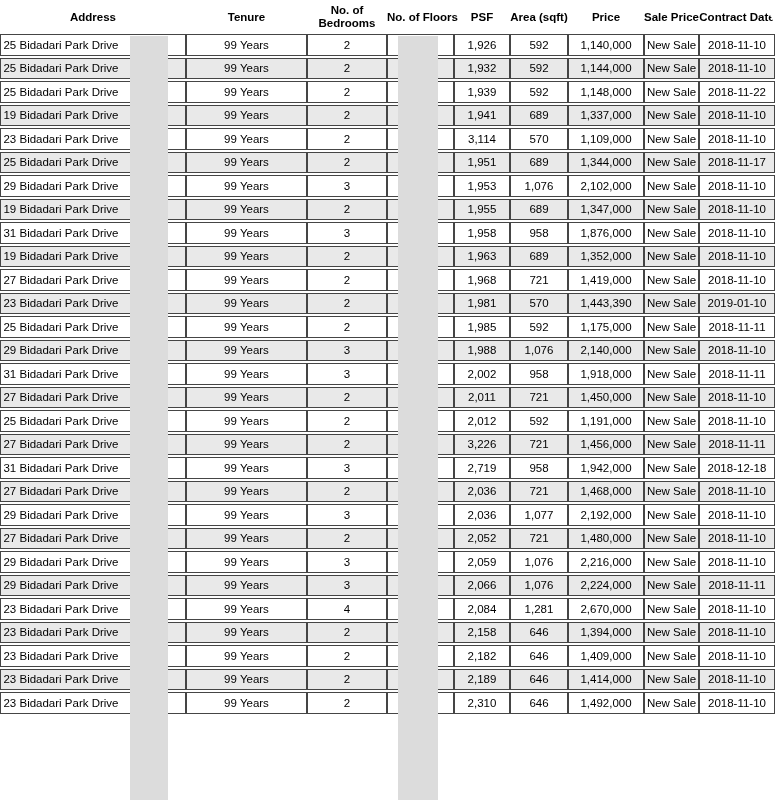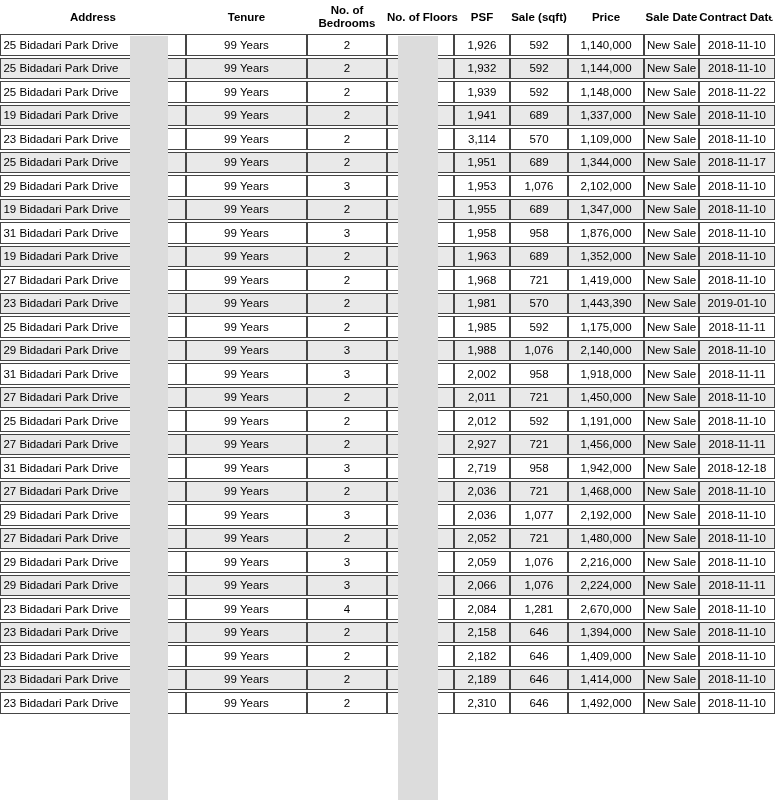--- a/index.html
+++ b/index.html
@@ -73,23 +73,23 @@
         <col style="width:55px">
         <col style="width:76px">
     </colgroup>
     <thead>
       <tr>
         <th>Address</th>
         <th>Tenure</th>
         <th class="wrap">No. of Bedrooms</th>
         <th>No. of Floors</th>
         <th>PSF</th>
-        <th>Sale (sqft)</th>
+        <th>Area (sqft)</th>
         <th>Price</th>
-        <th>Sale Date</th>
+        <th>Sale Price</th>
         <th>Contract Date</th>
       </tr>
     </thead>
     <tbody>
         <tr>
           <td class="col-address">25 Bidadari Park Drive</td>
           <td class="col-tenure">99 Years</td>
           <td class="col-bedrooms">2</td>
           <td class="col-floors"></td>
           <td class="col-psf">1,926</td>
@@ -272,21 +272,21 @@
           <td class="col-area">592</td>
           <td class="col-price">1,191,000</td>
           <td class="col-sale_type">New Sale</td>
           <td class="col-date">2018-11-10</td>
         </tr>
         <tr>
           <td class="col-address">27 Bidadari Park Drive</td>
           <td class="col-tenure">99 Years</td>
           <td class="col-bedrooms">2</td>
           <td class="col-floors"></td>
-          <td class="col-psf">2,927</td>
+          <td class="col-psf">3,226</td>
           <td class="col-area">721</td>
           <td class="col-price">1,456,000</td>
           <td class="col-sale_type">New Sale</td>
           <td class="col-date">2018-11-11</td>
         </tr>
         <tr>
           <td class="col-address">31 Bidadari Park Drive</td>
           <td class="col-tenure">99 Years</td>
           <td class="col-bedrooms">3</td>
           <td class="col-floors"></td>

